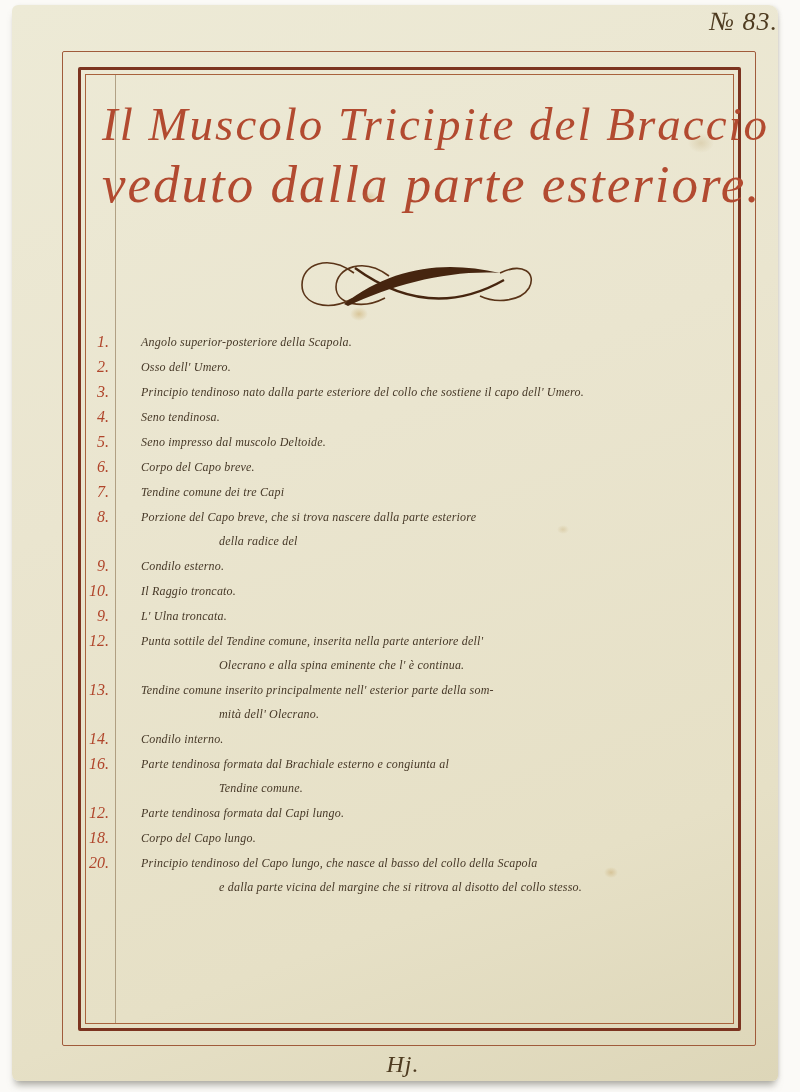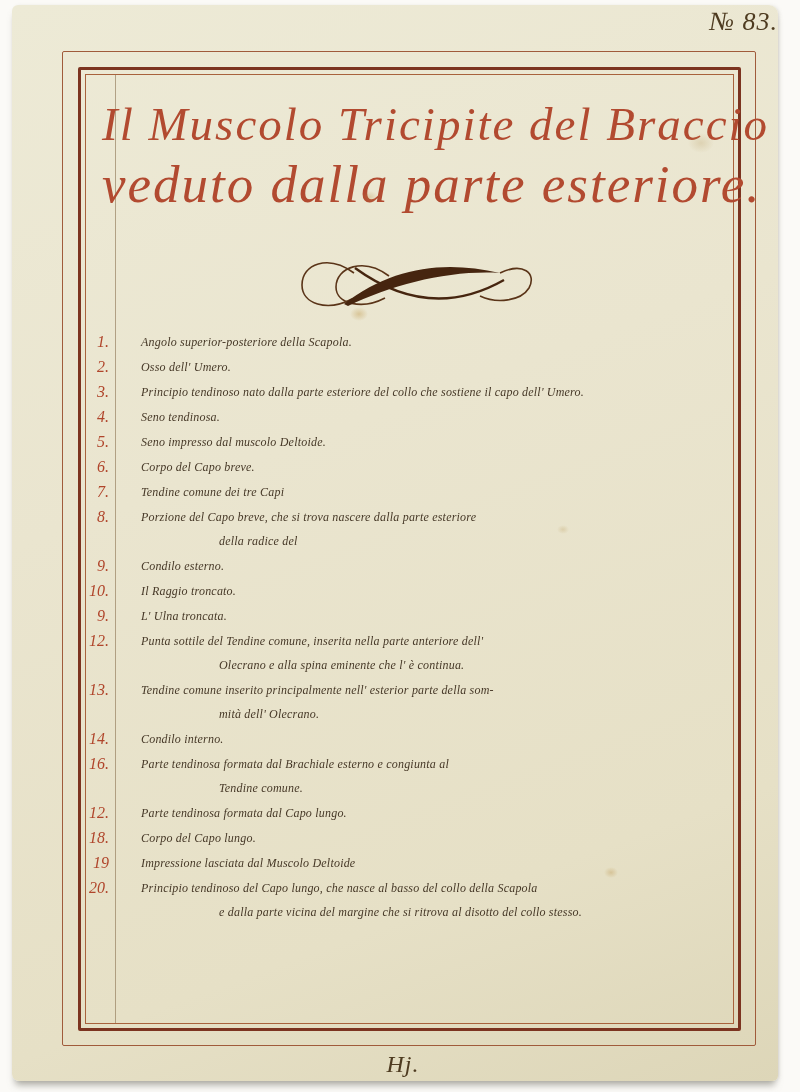--- a/index.html
+++ b/index.html
@@ -195,33 +195,27 @@
       <div class="row">
         <div class="num">16.</div>
         <div class="txt">
             <div>Parte tendinosa formata dal Brachiale esterno e congiunta al</div>
           <div class="l2">Tendine comune.</div>
           </div>
       </div>
       <div class="row">
         <div class="num">12.</div>
         <div class="txt">
-            <div>Parte tendinosa formata dal Capo lungo.</div>
+            <div>Parte tendinosa formata dal Capi lungo.</div>
           </div>
       </div>
       <div class="row">
         <div class="num">18.</div>
         <div class="txt">
             <div>Corpo del Capo lungo.</div>
-          </div>
-      </div>
-      <div class="row">
-        <div class="num">19</div>
-        <div class="txt">
-            <div>Impressione lasciata dal Muscolo Deltoide</div>
           </div>
       </div>
       <div class="row">
         <div class="num">20.</div>
         <div class="txt">
             <div>Principio tendinoso del Capo lungo, che nasce al basso del collo della Scapola</div>
           <div class="l2">e dalla parte vicina del margine che si ritrova al disotto del collo stesso.</div>
           </div>
       </div>
 

